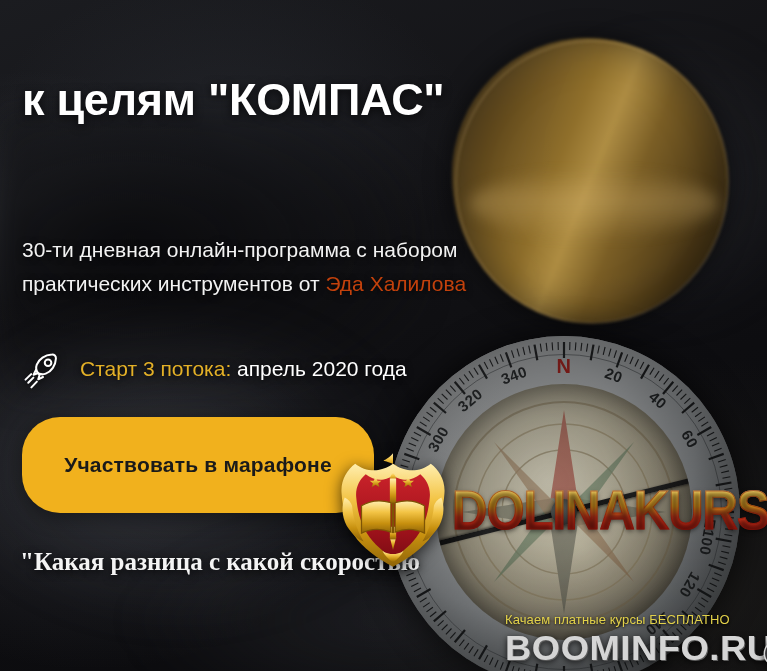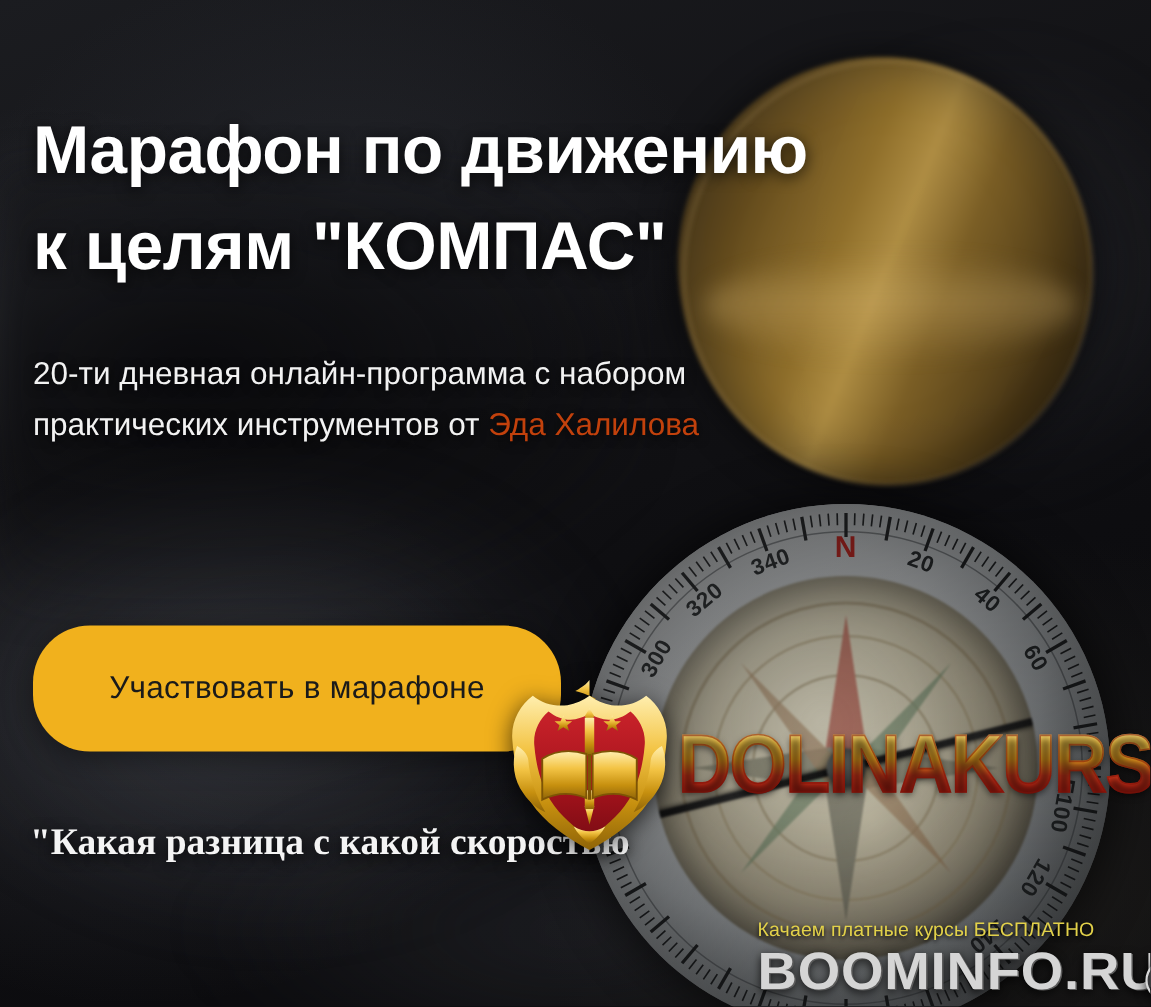--- a/index.html
+++ b/index.html
@@ -247,29 +247,29 @@
     color: #ffffff;
     text-shadow: 0 1px 7px rgba(0,0,0,0.8);
     white-space: nowrap;
   }
   .start-text .hl { color: #e3b027; }
 
   .cta-button {
     position: absolute;
     left: 22px; top: 417px;
     min-width: 352px;
-    height: 84px;
+    height: 96px;
     padding: 0 34px;
     border: 0;
     border-radius: 38px;
     background: #f1b11d;
     color: #1a1a1a;
     font-family: "Liberation Sans", sans-serif;
     font-size: 21px;
-    font-weight: 400;
+    font-weight: 700;
     letter-spacing: 0.2px;
     cursor: pointer;
     box-shadow: 0 4px 20px rgba(0,0,0,0.45);
     display: flex;
     align-items: center;
     justify-content: center;
   }
 
   .quote {
     position: absolute;
@@ -595,28 +595,38 @@
         <div class="bezel-num" style="left: 82.153px; top: 64.1575px; transform: translate(-50%, -50%) rotate(320deg);">320</div>
         <div class="bezel-num" style="left: 126.065px; top: 38.8049px; transform: translate(-50%, -50%) rotate(340deg);">340</div>
       </div>
     <div class="compass-glass"></div>
     <div class="compass-dim"></div>
   </div>
 
   <div class="content">
 
     <h1 class="headline">
-      <span>Марафон по движению</span>
       <span class="l2">к целям "КОМПАС"</span>
     </h1>
 
     <p class="subtitle">
-      <span>20-ти дневная онлайн-программа с набором практических инструментов от </span><span class="author">Эда Халилова</span>
+      <span>30-ти дневная онлайн-программа с набором практических инструментов от </span><span class="author">Эда Халилова</span>
     </p>
 
+    <div class="start-row">
+      <svg class="rocket-icon" viewBox="0 0 48 48" fill="none">
+        <path d="M20.5 29.5c-2.8-2.8-3.6-6.6-2.2-10.2C20.6 13 27.2 8.6 34.8 8.2c2.6-.2 4.6 1.8 4.4 4.4-.4 7.6-4.8 14.2-11.1 16.5-3.6 1.4-7.4.6-10.2-2.2" stroke="#ffffff" stroke-width="2.2" stroke-linecap="round" stroke-linejoin="round"></path>
+        <circle cx="30.6" cy="17.2" r="3.6" stroke="#ffffff" stroke-width="2.2"></circle>
+        <path d="M19.4 28.8l-4.6 1.4 2.6-5.2M21.3 30.7l-1.4 4.6 5.2-2.6" stroke="#ffffff" stroke-width="2.2" stroke-linecap="round" stroke-linejoin="round"></path>
+        <path d="M14.6 33.4L9 39M12.2 29.6L6 35.6M18.4 37.8L12.4 44" stroke="#ffffff" stroke-width="2.2" stroke-linecap="round"></path>
+      </svg>
+      <div class="start-text">
+        <span class="hl">Старт 3 потока:</span><span> апрель 2020 года</span>
+      </div>
+    </div>
 
     <button class="cta-button">Участвовать в марафоне</button>
 
     <blockquote class="quote">
       <span>"Какая разница с какой скоростью</span>
     </blockquote>
 
   </div>
 
   <div class="dk-watermark">

